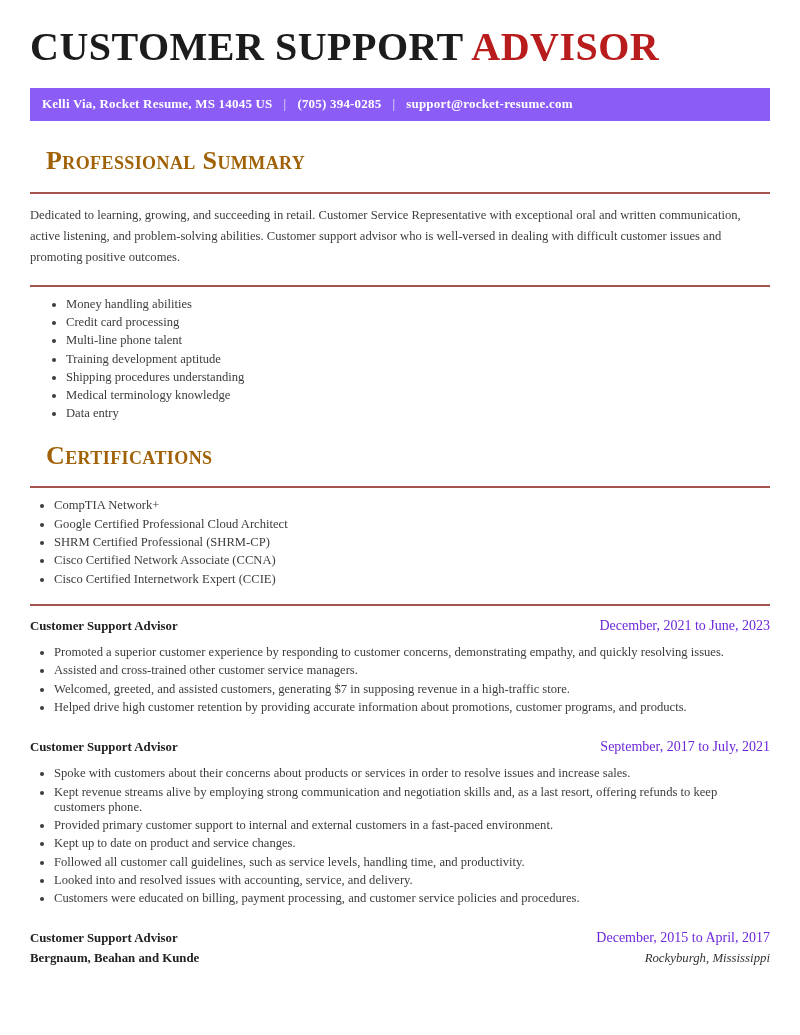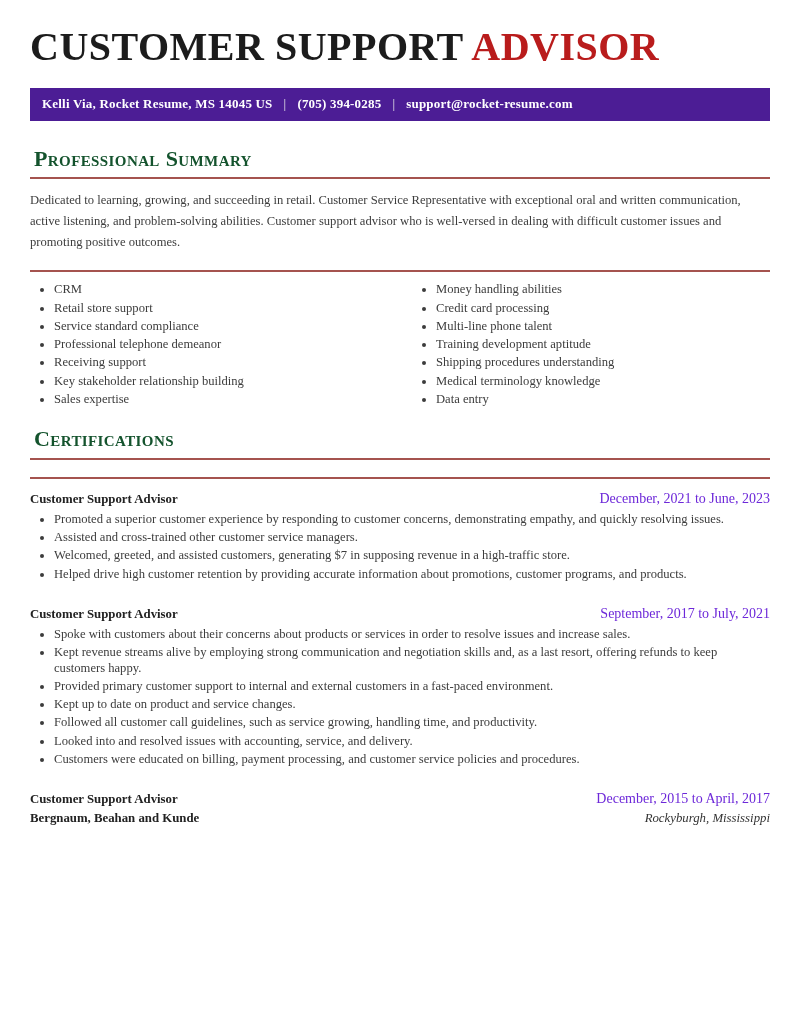--- a/index.html
+++ b/index.html
@@ -13,33 +13,33 @@
 
   
   h1.resume-title {
     margin: 0; font-size: 40px; line-height: 1.05;
     font-weight: bold; color: #1c1c1c; letter-spacing: 0.5px;
     white-space: nowrap;
   }
   h1.resume-title .accent { color: #b91c1c; }
 
   .contact-bar {
-    margin-top: 20px; background: #4c1d95; color: #ffffff;
+    margin-top: 20px; background: #8b5cf6; color: #ffffff;
     font-size: 13px; font-weight: bold;
     padding: 8px 12px 9px 12px; letter-spacing: 0.2px;
   }
   .contact-bar .sep { margin: 0 11px; font-weight: normal; color: #e8e8e8; }
 
   
   section { margin-top: 17px; }
   section.first { margin-top: 26px; }
   h2.section-heading {
-    margin: 4px; font-size: 22px; line-height: 1.1;
+    margin: 16px; font-size: 26px; line-height: 1.1;
     font-variant: small-caps; font-weight: 700;
-    color: #14532d; letter-spacing: 0.4px;
+    color: #a16207; letter-spacing: 0.4px;
   }
   .rule { height: 2px; background: #a5534f; margin-top: 6px; }
 
   p.summary-text {
     margin: 11px 0 0 0; font-size: 12.6px; line-height: 1.67; color: #3d3d3d;
   }
 
   ul.dot-list { margin: 10px 0 0 0; padding: 0 0 0 24px; }
   ul.dot-list li {
     font-size: 12.6px; line-height: 1.2; margin-bottom: 3.2px; color: #3c3c3c;
@@ -52,68 +52,64 @@
 
   
   .job { margin-top: 10px; }
   .job + .job { margin-top: 22px; }
   .two-col-row { display: flex; justify-content: space-between; align-items: baseline; line-height: 1.45; }
   .job-title, .company, .degree, .school {
     font-weight: bold; color: #222222; font-size: 12.8px;
   }
   .dates, .year { font-size: 14px; color: #6d28d9; text-align: right; white-space: nowrap; }
   .location { font-size: 12.8px; color: #333333; font-style: italic; text-align: right; white-space: nowrap; }
-  .job ul.dot-list { margin-top: 3px; font-family: Liberation Serif, serif; }
+  .job ul.dot-list { margin-top: 9px; font-family: Liberation Serif, serif; }
 </style>
 </head>
 <body>
 
 <div class="page">
 
   <h1 class="resume-title"><span>CUSTOMER SUPPORT</span> <span class="accent">ADVISOR</span></h1>
 
   <div class="contact-bar"><span>Kelli Via, Rocket Resume, MS 14045 US</span><span class="sep">|</span><span>(705) 394-0285</span><span class="sep">|</span><span>support@rocket-resume.com</span></div>
 
   <section class="first">
     <h2 class="section-heading">Professional Summary</h2>
     <div class="rule"></div>
     <p class="summary-text">Dedicated to learning, growing, and succeeding in retail. Customer Service Representative with exceptional oral and written communication, active listening, and problem-solving abilities. Customer support advisor who is well-versed in dealing with difficult customer issues and promoting positive outcomes.</p>
   </section>
 
   <section>
     <div class="rule"></div>
     <div class="skills-columns">
-      <div class="col left">
-        <ul class="dot-list">
-          <li>CRM</li>
-          <li>Retail store support</li>
-          <li>Service standard compliance</li>
-          <li>Professional telephone demeanor</li>
-          <li>Receiving support</li>
-          <li>Key stakeholder relationship building</li>
-          <li>Sales expertise</li>
-        </ul>
-      </div>
       <div class="col right">
         <ul class="dot-list">
           <li>Money handling abilities</li>
           <li>Credit card processing</li>
           <li>Multi-line phone talent</li>
           <li>Training development aptitude</li>
           <li>Shipping procedures understanding</li>
           <li>Medical terminology knowledge</li>
           <li>Data entry</li>
         </ul>
       </div>
     </div>
   </section>
 
   <section>
     <h2 class="section-heading">Certifications</h2>
     <div class="rule"></div>
+    <ul class="dot-list">
+      <li>CompTIA Network+</li>
+      <li>Google Certified Professional Cloud Architect</li>
+      <li>SHRM Certified Professional (SHRM-CP)</li>
+      <li>Cisco Certified Network Associate (CCNA)</li>
+      <li>Cisco Certified Internetwork Expert (CCIE)</li>
+    </ul>
   </section>
 
   <section>
     <div class="rule"></div>
 
     <div class="job">
       <div class="two-col-row">
         <span class="job-title">Customer Support Advisor</span>
         <span class="dates">December, 2021 to June, 2023</span>
       </div>
@@ -125,24 +121,24 @@
       </ul>
     </div>
 
     <div class="job">
       <div class="two-col-row">
         <span class="job-title">Customer Support Advisor</span>
         <span class="dates">September, 2017 to July, 2021</span>
       </div>
       <ul class="dot-list">
         <li>Spoke with customers about their concerns about products or services in order to resolve issues and increase sales.</li>
-        <li>Kept revenue streams alive by employing strong communication and negotiation skills and, as a last resort, offering refunds to keep customers happy.</li>
+        <li>Kept revenue streams alive by employing strong communication and negotiation skills and, as a last resort, offering refunds to keep customers phone.</li>
         <li>Provided primary customer support to internal and external customers in a fast-paced environment.</li>
         <li>Kept up to date on product and service changes.</li>
-        <li>Followed all customer call guidelines, such as service growing, handling time, and productivity.</li>
+        <li>Followed all customer call guidelines, such as service levels, handling time, and productivity.</li>
         <li>Looked into and resolved issues with accounting, service, and delivery.</li>
         <li>Customers were educated on billing, payment processing, and customer service policies and procedures.</li>
       </ul>
     </div>
 
     <div class="job">
       <div class="two-col-row">
         <span class="job-title">Customer Support Advisor</span>
         <span class="dates">December, 2015 to April, 2017</span>
       </div>

